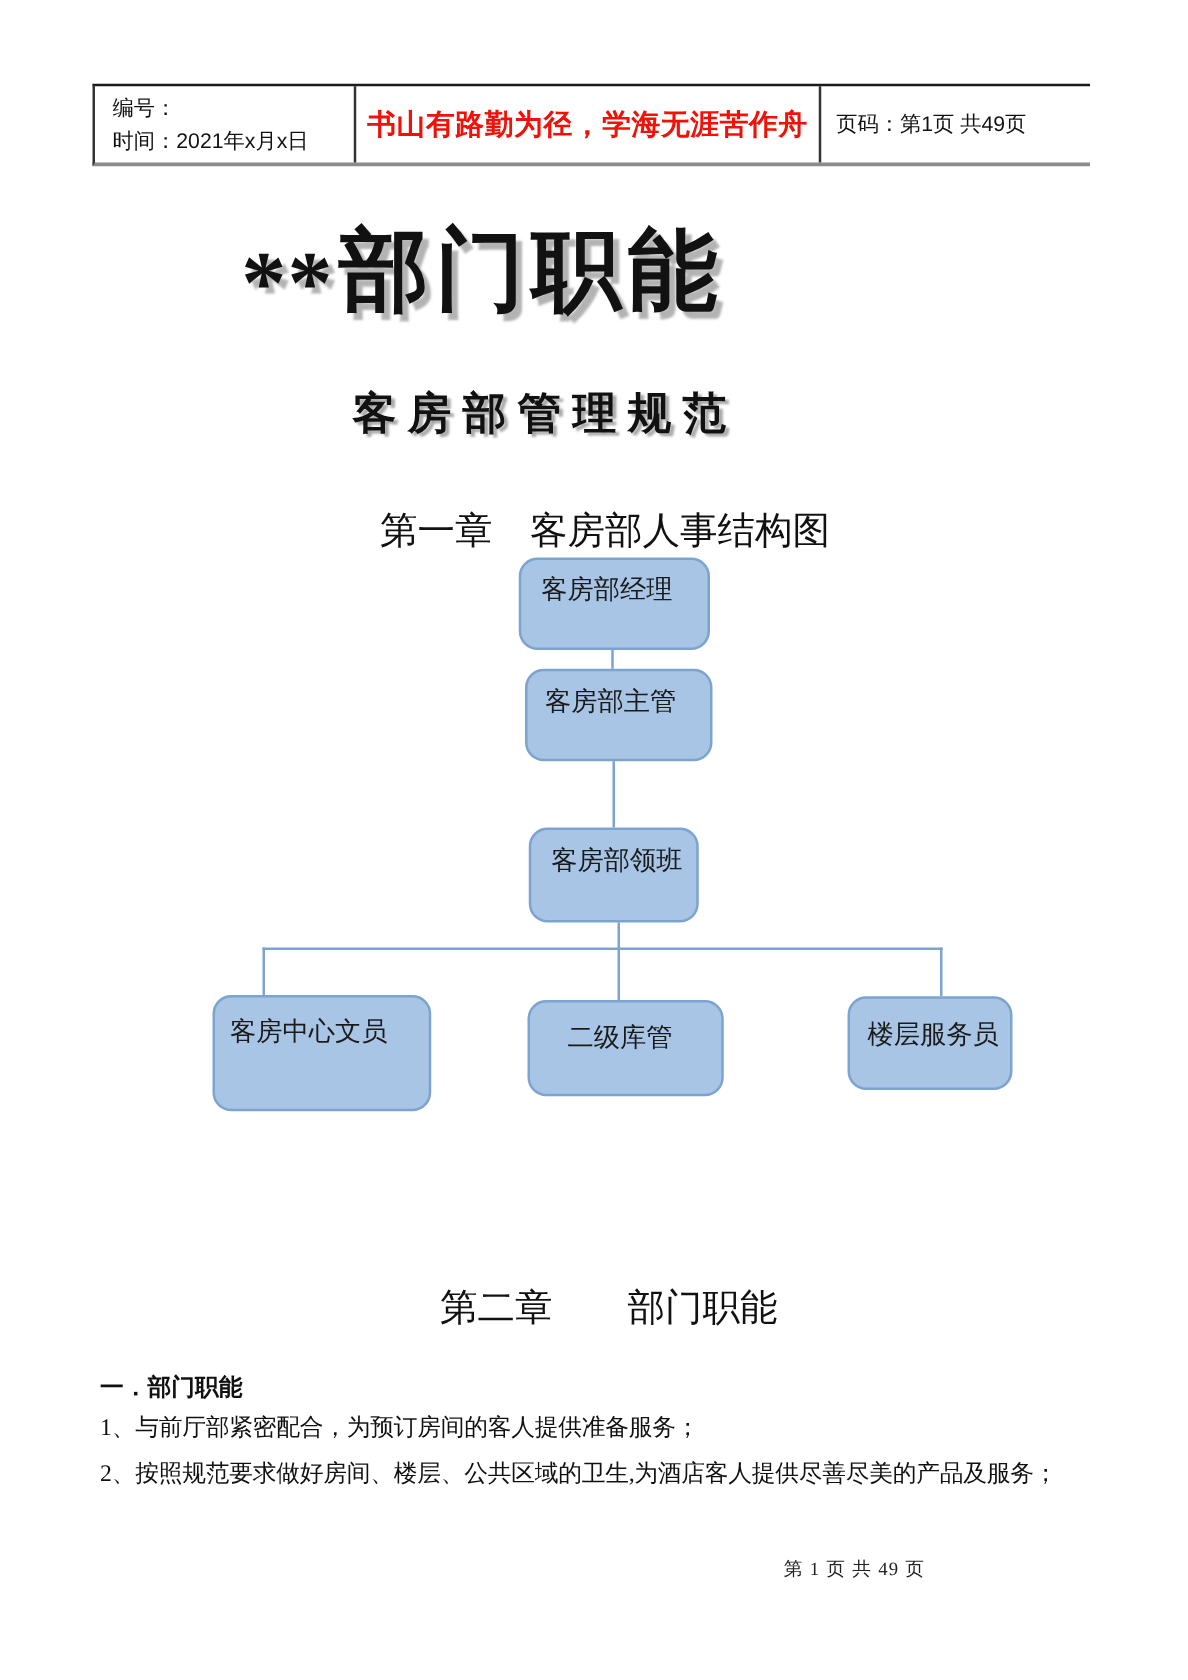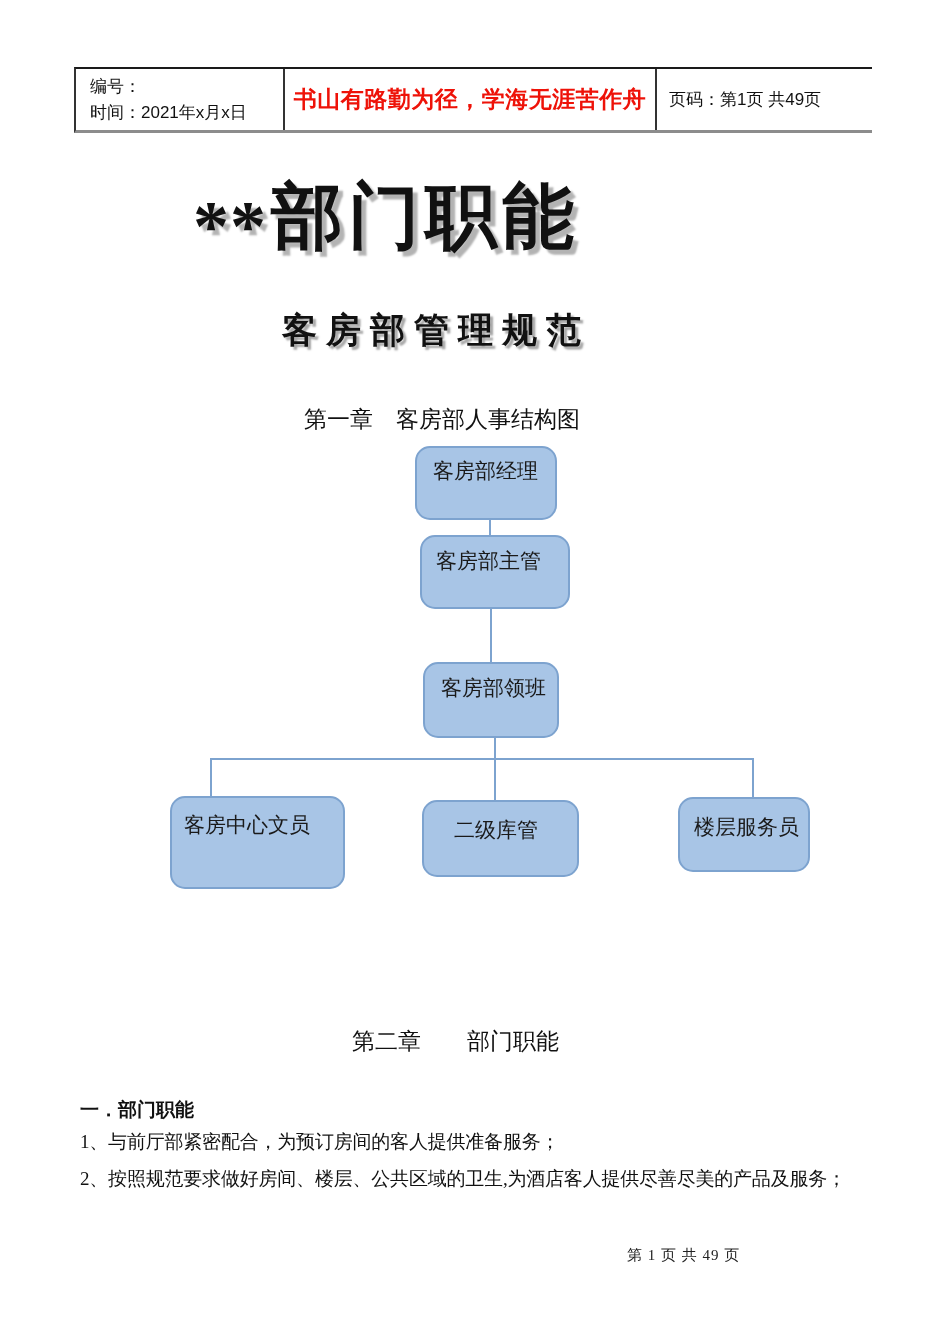--- a/index.html
+++ b/index.html
@@ -28,21 +28,21 @@
     position:absolute;left:193px;top:178px;
     font-size:72px;font-weight:bold;letter-spacing:5px;line-height:1.1;
     text-shadow:5px 5px 2px #b3b3b3;white-space:nowrap;
   }
   .doc-title .stars{position:relative;top:0.12em;letter-spacing:1px;margin-right:4px;}
   .doc-subtitle{
     position:absolute;left:282px;top:307px;
     font-size:35px;font-weight:bold;letter-spacing:9px;
     text-shadow:3px 3px 2px #a6a6a6;white-space:nowrap;
   }
-  .chapter{position:absolute;font-size:23px;white-space:nowrap;}
+  .chapter{position:absolute;font-size:30px;white-space:nowrap;}
   #chapter1{left:304px;top:404px;}
   #chapter2{left:352px;top:1026px;}
 
   
   .org-box{
     position:absolute;box-sizing:border-box;
     background:#a8c5e6;border:2px solid #7da3cf;border-radius:15px;
     font-size:21px;color:#1a1a1a;white-space:nowrap;
   }
   .conn{position:absolute;background:#7da3cf;}
@@ -87,21 +87,21 @@
 
   <div id="chapter1" class="chapter serif">第一章　客房部人事结构图</div>
 
   <div class="conn" style="left:489px;top:520px;width:2px;height:15px;"></div>
   <div class="conn" style="left:490px;top:609px;width:2px;height:53px;"></div>
   <div class="conn" style="left:494px;top:738px;width:2px;height:62px;"></div>
   <div class="conn" style="left:210px;top:758px;width:544px;height:2px;"></div>
   <div class="conn" style="left:210px;top:758px;width:2px;height:38px;"></div>
   <div class="conn" style="left:752px;top:758px;width:2px;height:39px;"></div>
 
-  <div class="org-box" style="left:415px;top:446px;width:142px;height:74px;padding:9px 0 0 16px;">
+  <div class="org-box" style="left:415px;top:446px;width:153px;height:74px;padding:9px 0 0 16px;">
     <span>客房部经理</span>
   </div>
   <div class="org-box" style="left:420px;top:535px;width:150px;height:74px;padding:10px 0 0 14px;">
     <span>客房部主管</span>
   </div>
   <div class="org-box" style="left:423px;top:662px;width:136px;height:76px;padding:10px 0 0 16px;">
     <span>客房部领班</span>
   </div>
   <div class="org-box" style="left:133px;top:796px;width:175px;height:93px;padding:13px 0 0 12px;margin-left:37px;">
     <span>客房中心文员</span>

